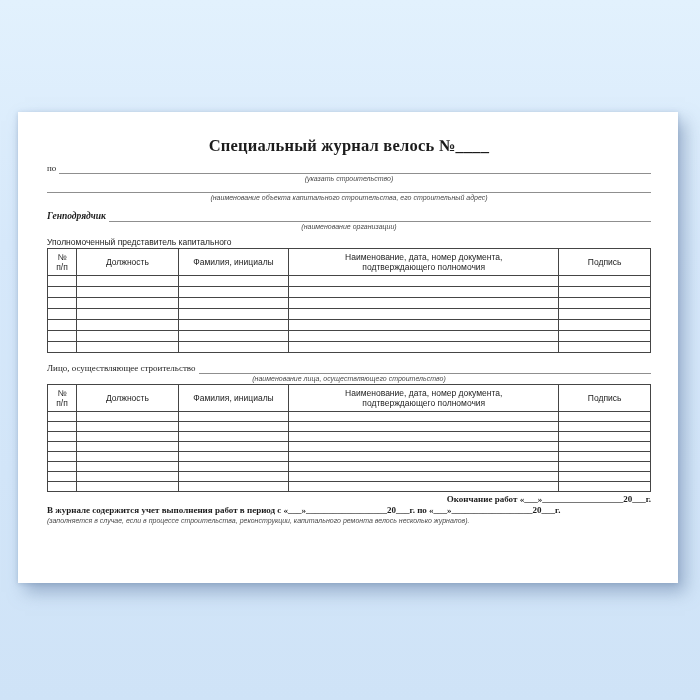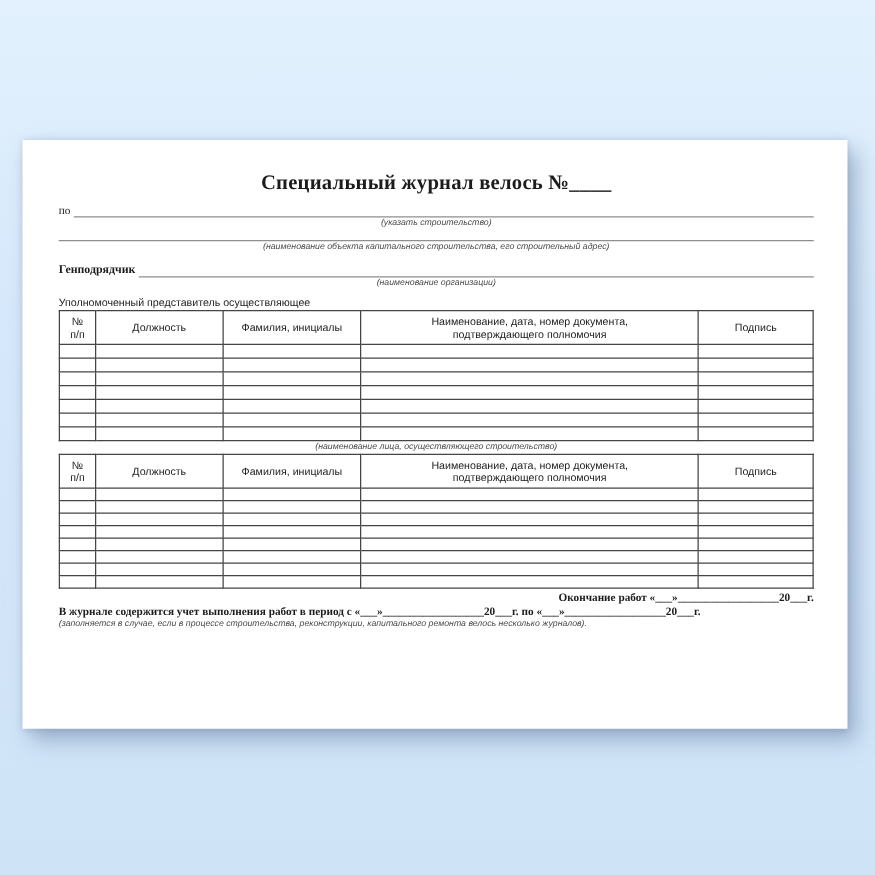--- a/index.html
+++ b/index.html
@@ -20,21 +20,21 @@
     position:absolute; left:29px; top:0; width:604px;
     color:#1c1c1c;
   }
   .title {
     margin-top:24px; text-align:center;
     font-size:16.5px; font-weight:bold; line-height:20px;
     letter-spacing:0.2px;
   }
   .blank-row { display:flex; align-items:flex-end; margin-top:6px; height:12px;justify-content:flex-end; }
   .blank-row .lbl { font-size:9px; line-height:11px; white-space:nowrap; }
-  .blank-row .lbl.bold { font-weight:bold; font-size:9.5px; }
+  .blank-row .lbl.bold { font-weight:bold; font-size:9.5px;font-style:italic; }
   .fill-line { flex:1; border-bottom:1px solid #8f8f8f; height:11px; margin-left:3px; }
   .caption {
     text-align:center; font-family:"Liberation Sans", sans-serif;
     font-style:italic; font-size:7px; line-height:10px; color:#4a4a4a; height:10px;
   }
   .solo-line { height:8px; border-bottom:1px solid #8f8f8f; }
   .rep-label {
     margin-top:4px; height:12px; font-family:"Liberation Sans", sans-serif;
     font-size:8.5px; line-height:12px;
   }
@@ -83,21 +83,21 @@
 
       <div class="solo-line"></div>
       <div class="caption">(наименование объекта капитального строительства, его строительный адрес)</div>
 
       <div class="blank-row contractor-row">
         <span class="lbl bold">Генподрядчик</span>
         <span class="fill-line"></span>
       </div>
       <div class="caption">(наименование организации)</div>
 
-      <div class="rep-label">Уполномоченный представитель осуществляющее</div>
+      <div class="rep-label">Уполномоченный представитель капитального</div>
 
       <table class="journal t-contractor">
           <colgroup>
             <col class="col-0">
             <col class="col-1">
             <col class="col-2">
             <col class="col-3">
             <col class="col-4">
           </colgroup>
           <thead>
@@ -157,20 +157,24 @@
             <tr>
               <td></td>
               <td></td>
               <td></td>
               <td></td>
               <td></td>
             </tr>
           </tbody>
         </table>
 
+      <div class="blank-row builder-row">
+        <span class="lbl">Лицо, осуществляющее строительство</span>
+        <span class="fill-line"></span>
+      </div>
       <div class="caption">(наименование лица, осуществляющего строительство)</div>
 
 
       <table class="journal t-builder">
           <colgroup>
             <col class="col-0">
             <col class="col-1">
             <col class="col-2">
             <col class="col-3">
             <col class="col-4">

